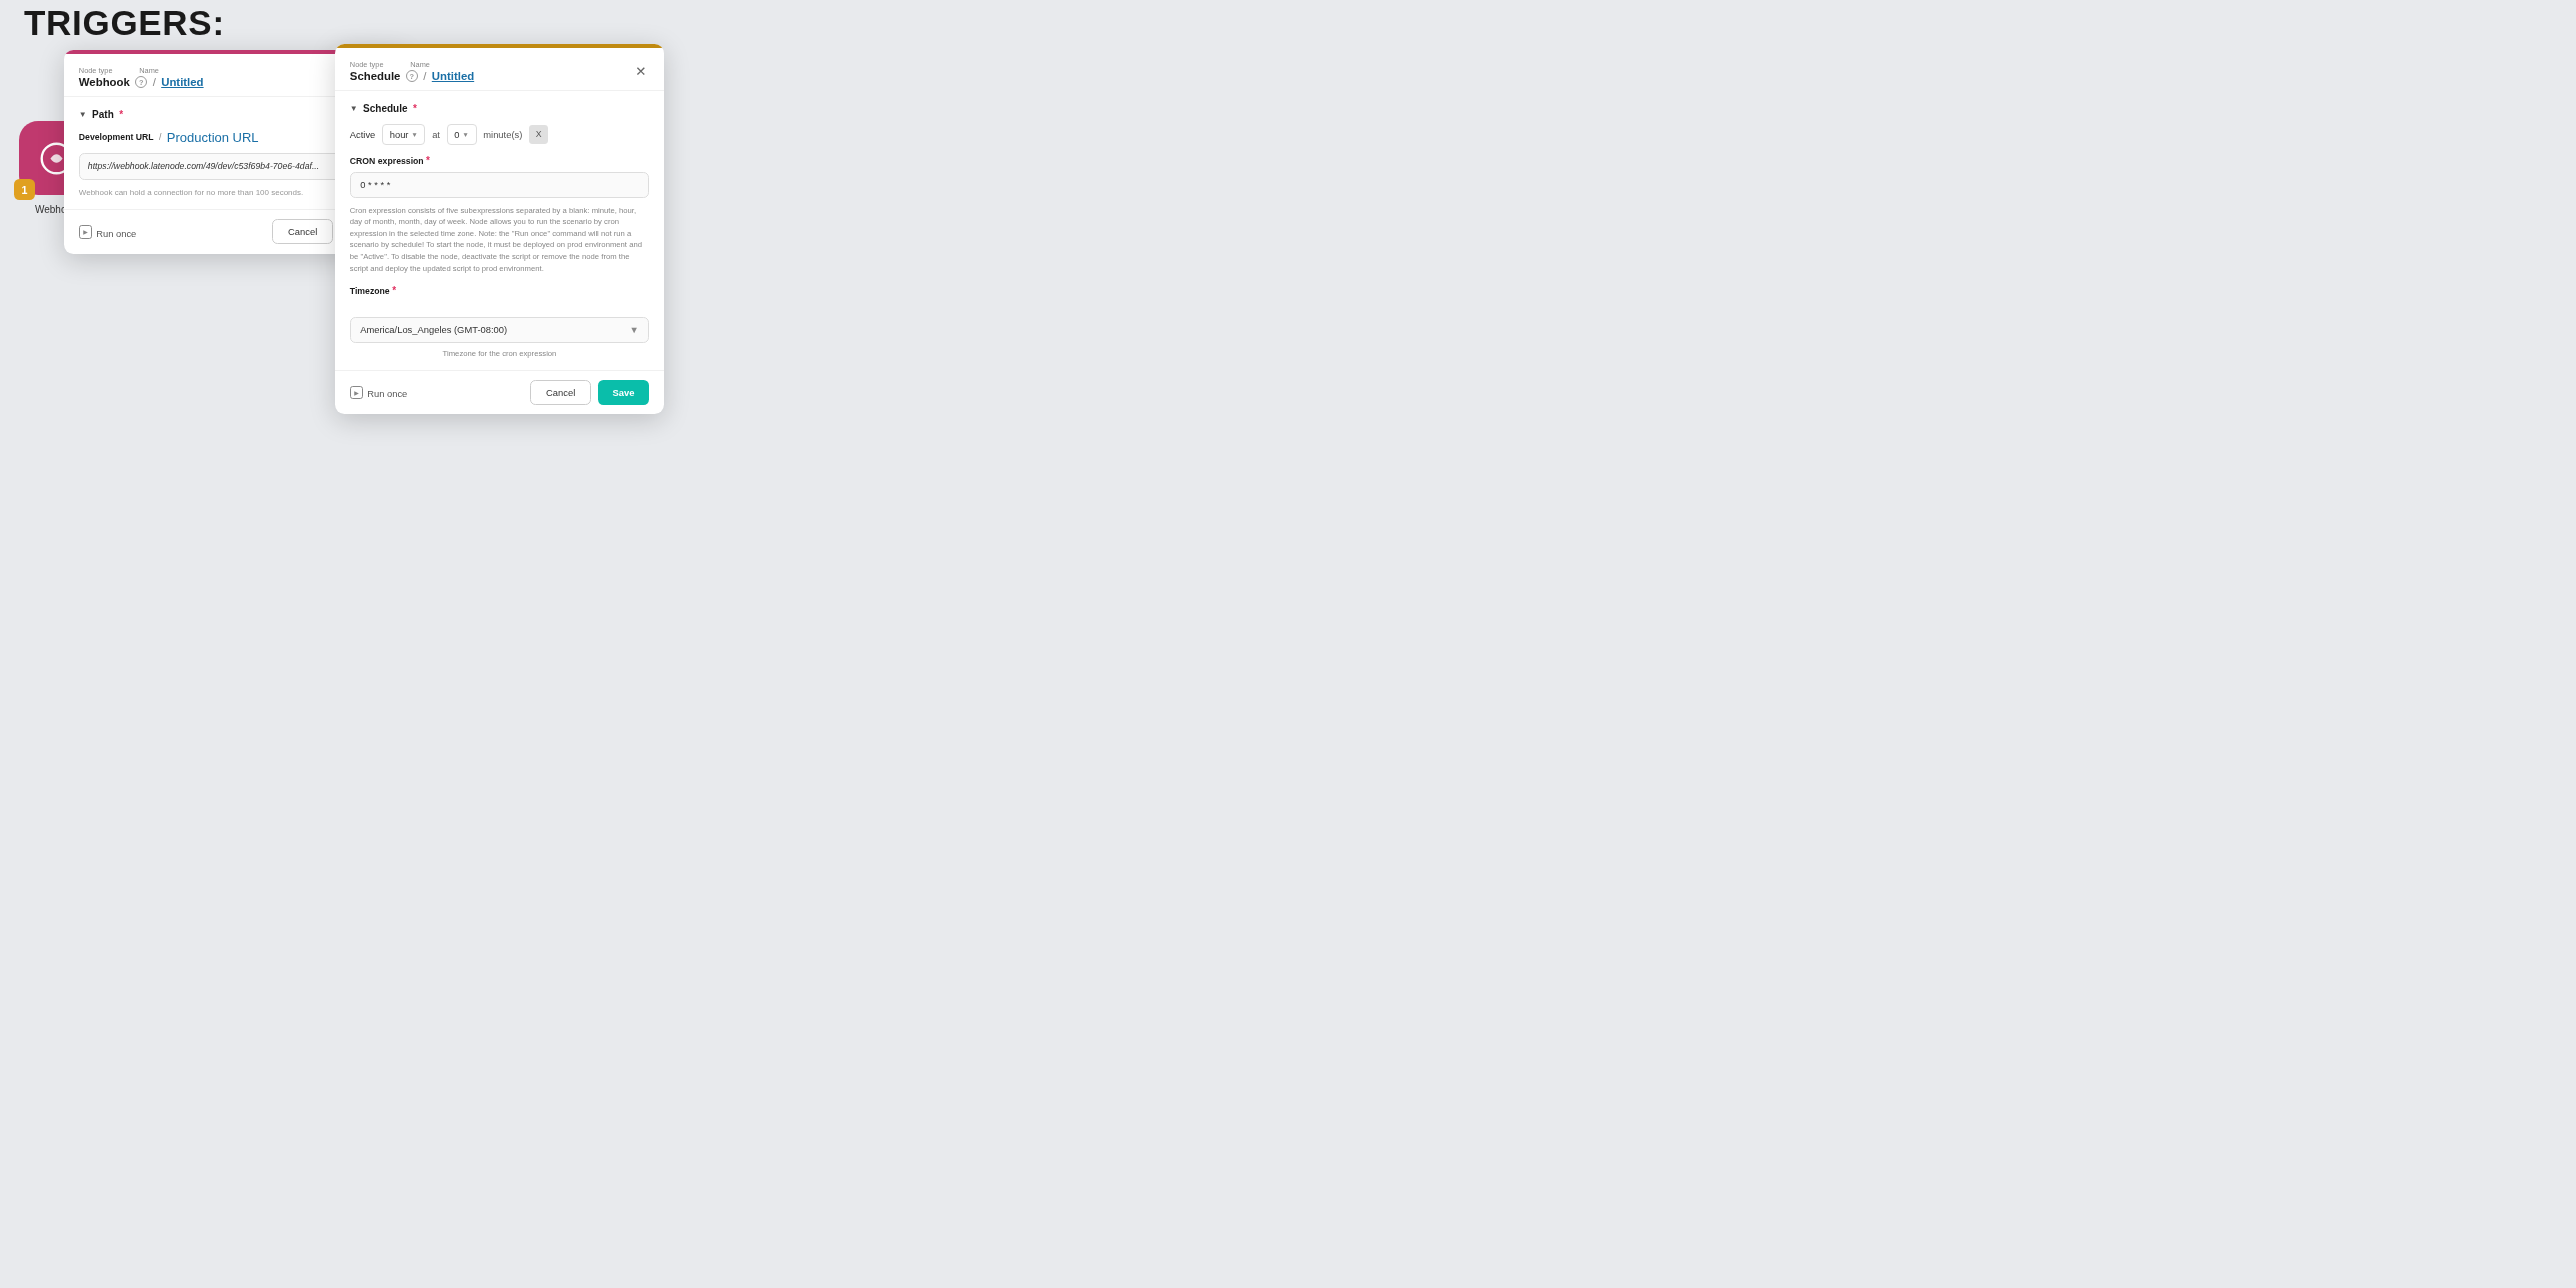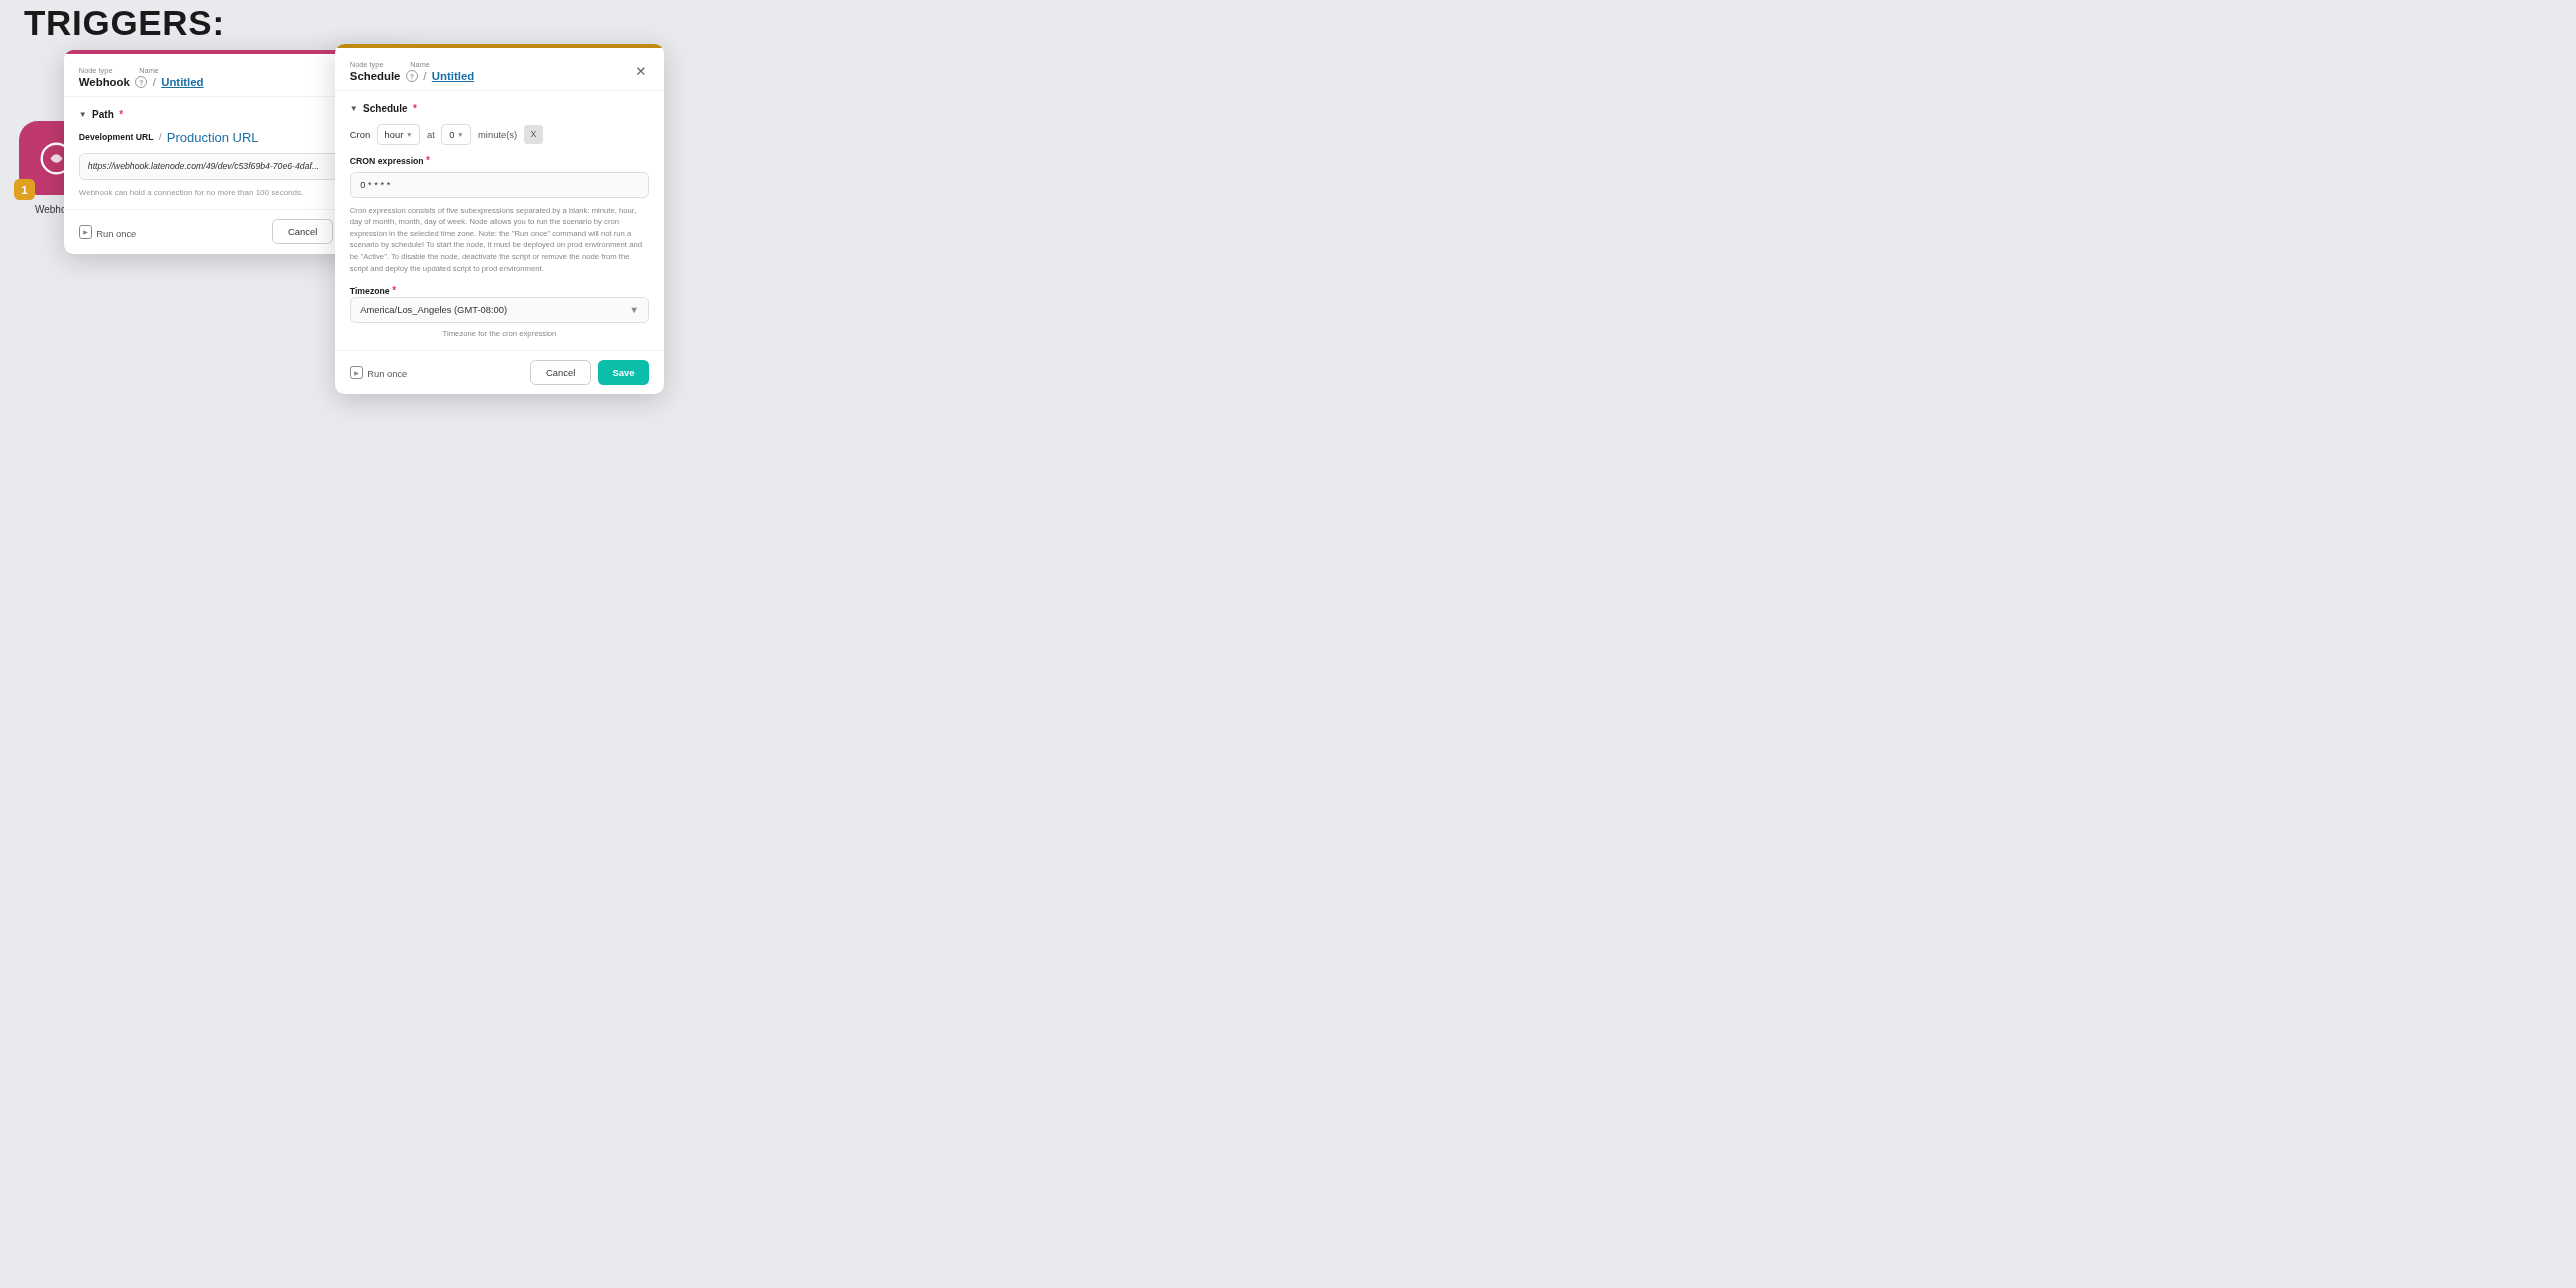--- a/index.html
+++ b/index.html
@@ -370,21 +370,21 @@
     .cron-hint {
       font-size: 7.7px;
       color: #888;
       line-height: 1.5;
       margin-bottom: 10.7px;
     }
     .tz-label {
       font-size: 8.7px;
       font-weight: 600;
       color: #1a1a1a;
-      margin-bottom: 1px;
+      margin-bottom: 21px;
     }
     .tz-select {
       width: 100%;
       border: 0.7px solid #ddd;
       border-radius: 5.4px;
       padding: 6.7px 9.4px;
       font-size: 9.4px;
       color: #333;
       background: #fafafa;
       cursor: pointer;
@@ -496,21 +496,21 @@
     </div>
     <button class="close-btn">✕</button>
   </div>
   <div class="dialog-body">
     <div class="section-header">
       <span class="chevron-icon">▼</span>
       <span>Schedule</span>
       <span class="required-star">*</span>
     </div>
     <div class="schedule-every-row">
-      <span>Cron</span>
+      <span>Active</span>
       <div class="select-box">
         <span>hour</span>
         <span class="select-chevron">▼</span>
       </div>
       <span class="at-label">at</span>
       <div class="select-box">
         <span>0</span>
         <span class="select-chevron">▼</span>
       </div>
       <span class="minute-label">minute(s)</span>

